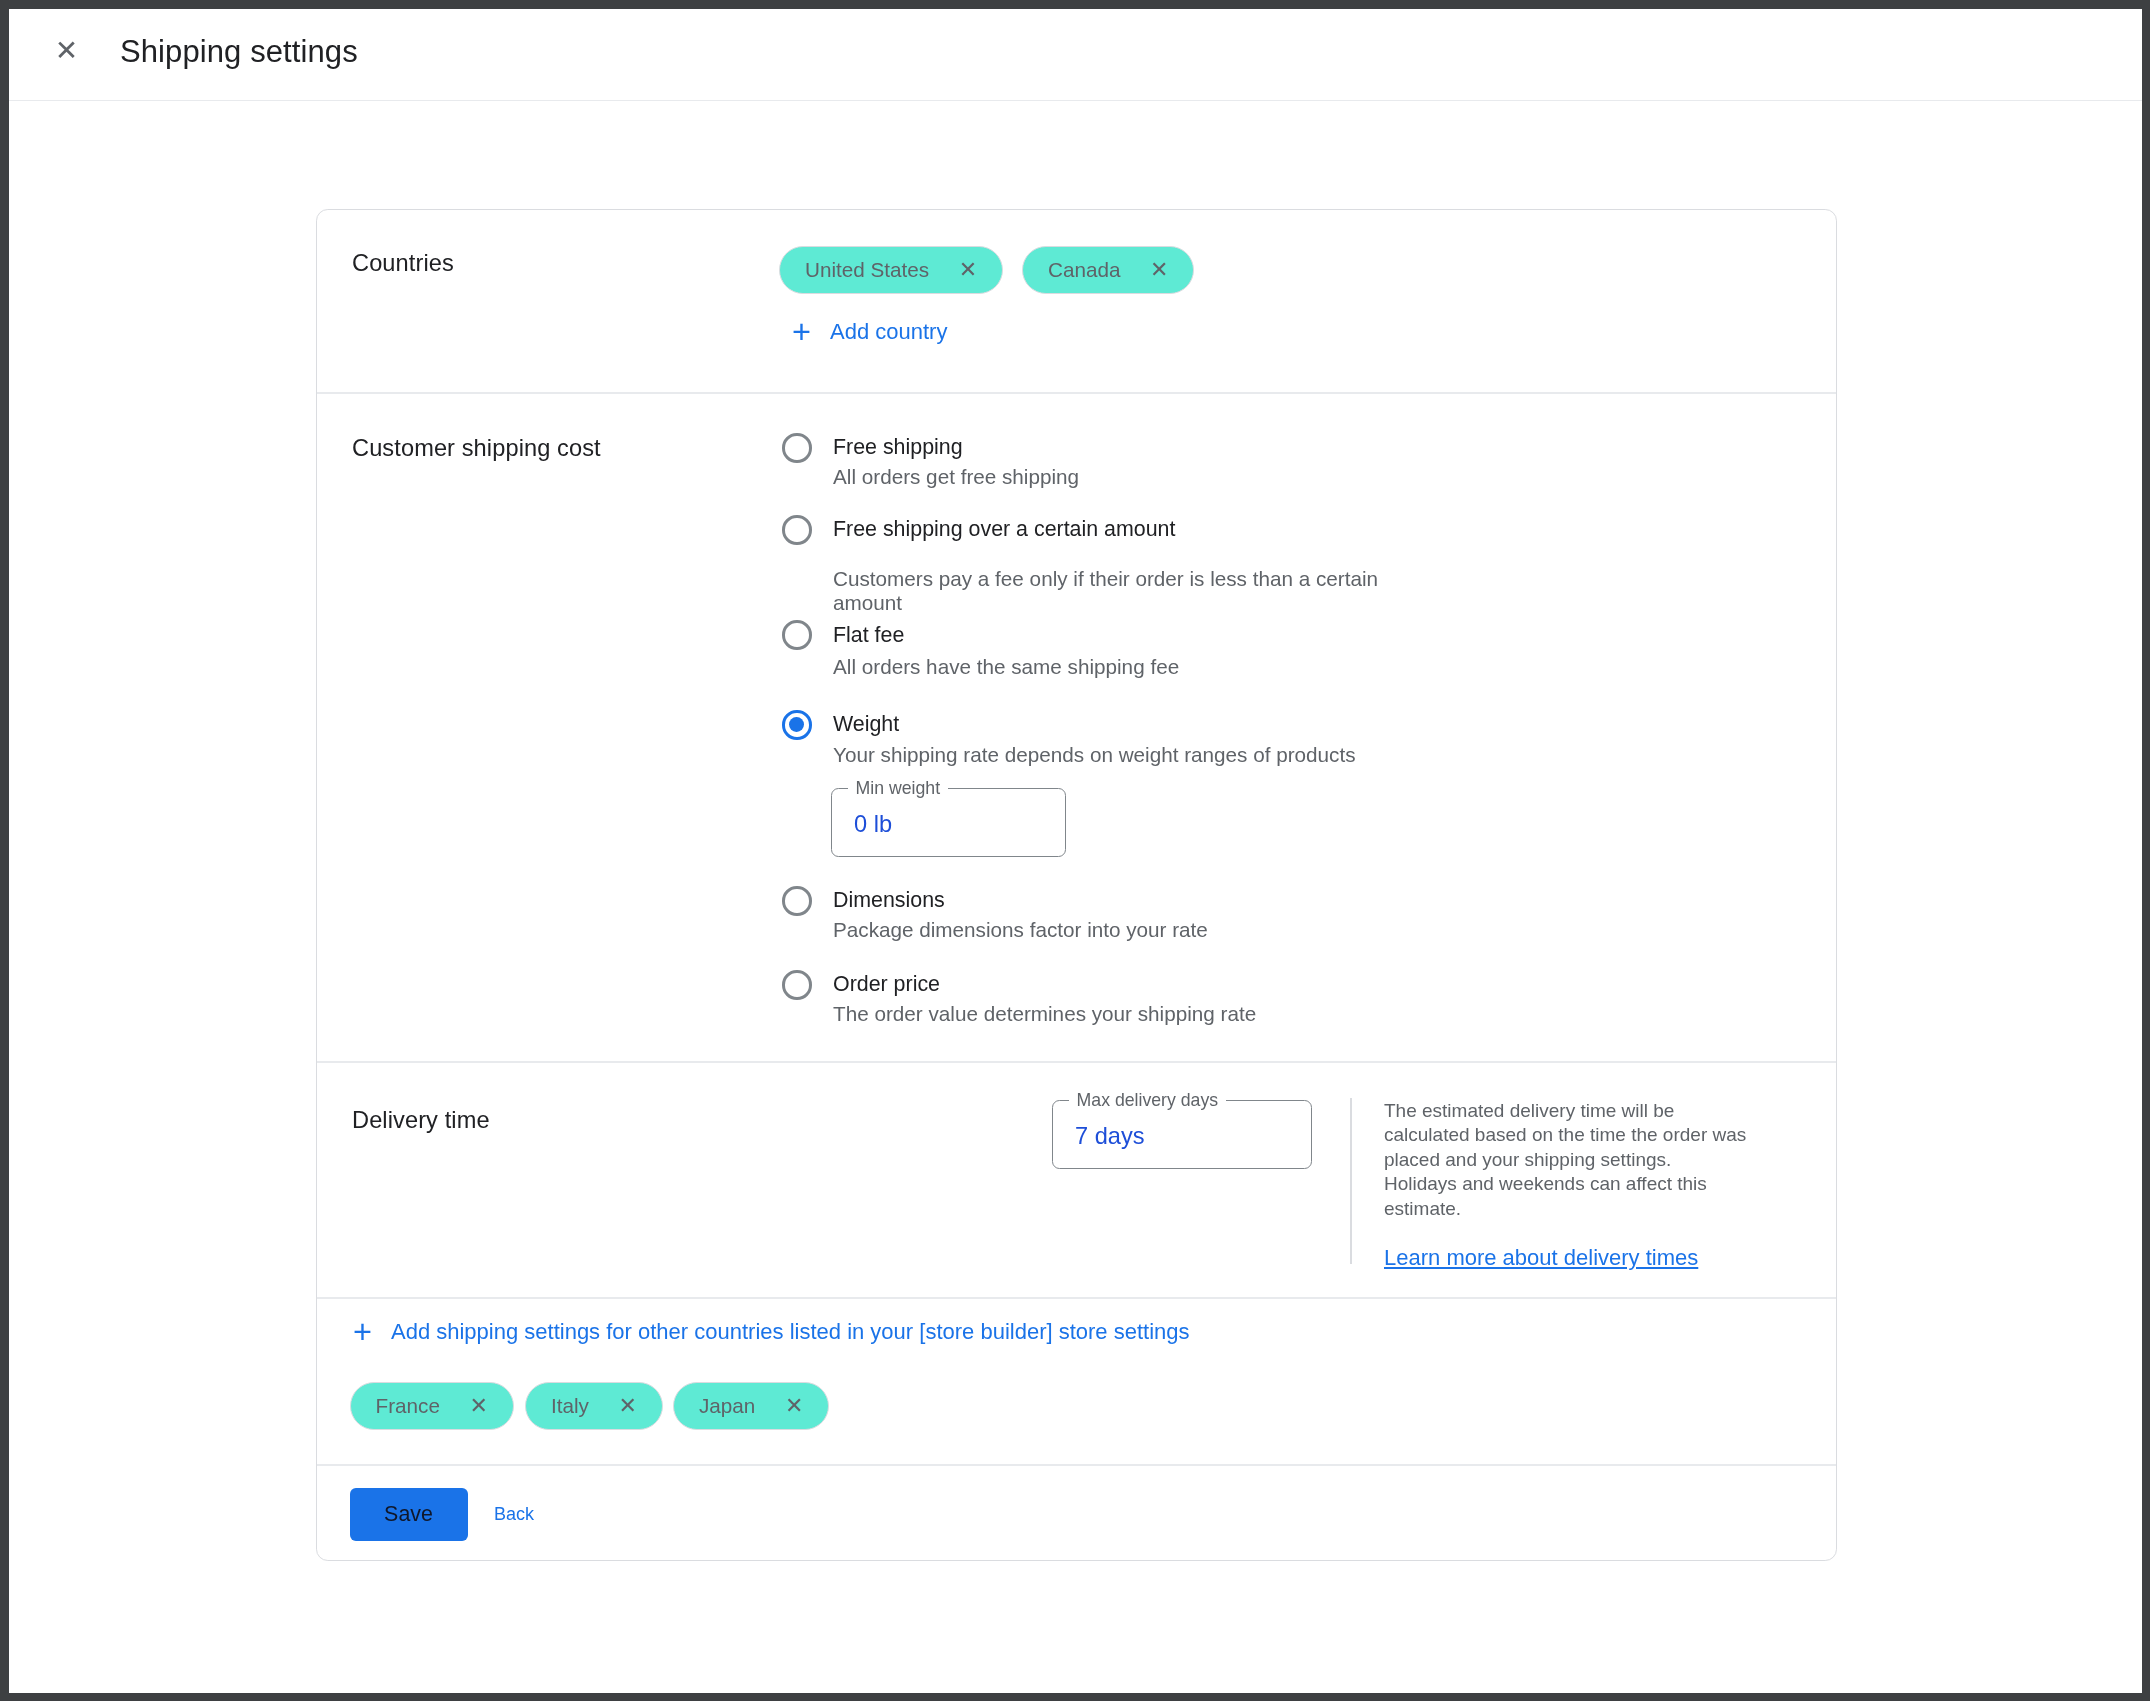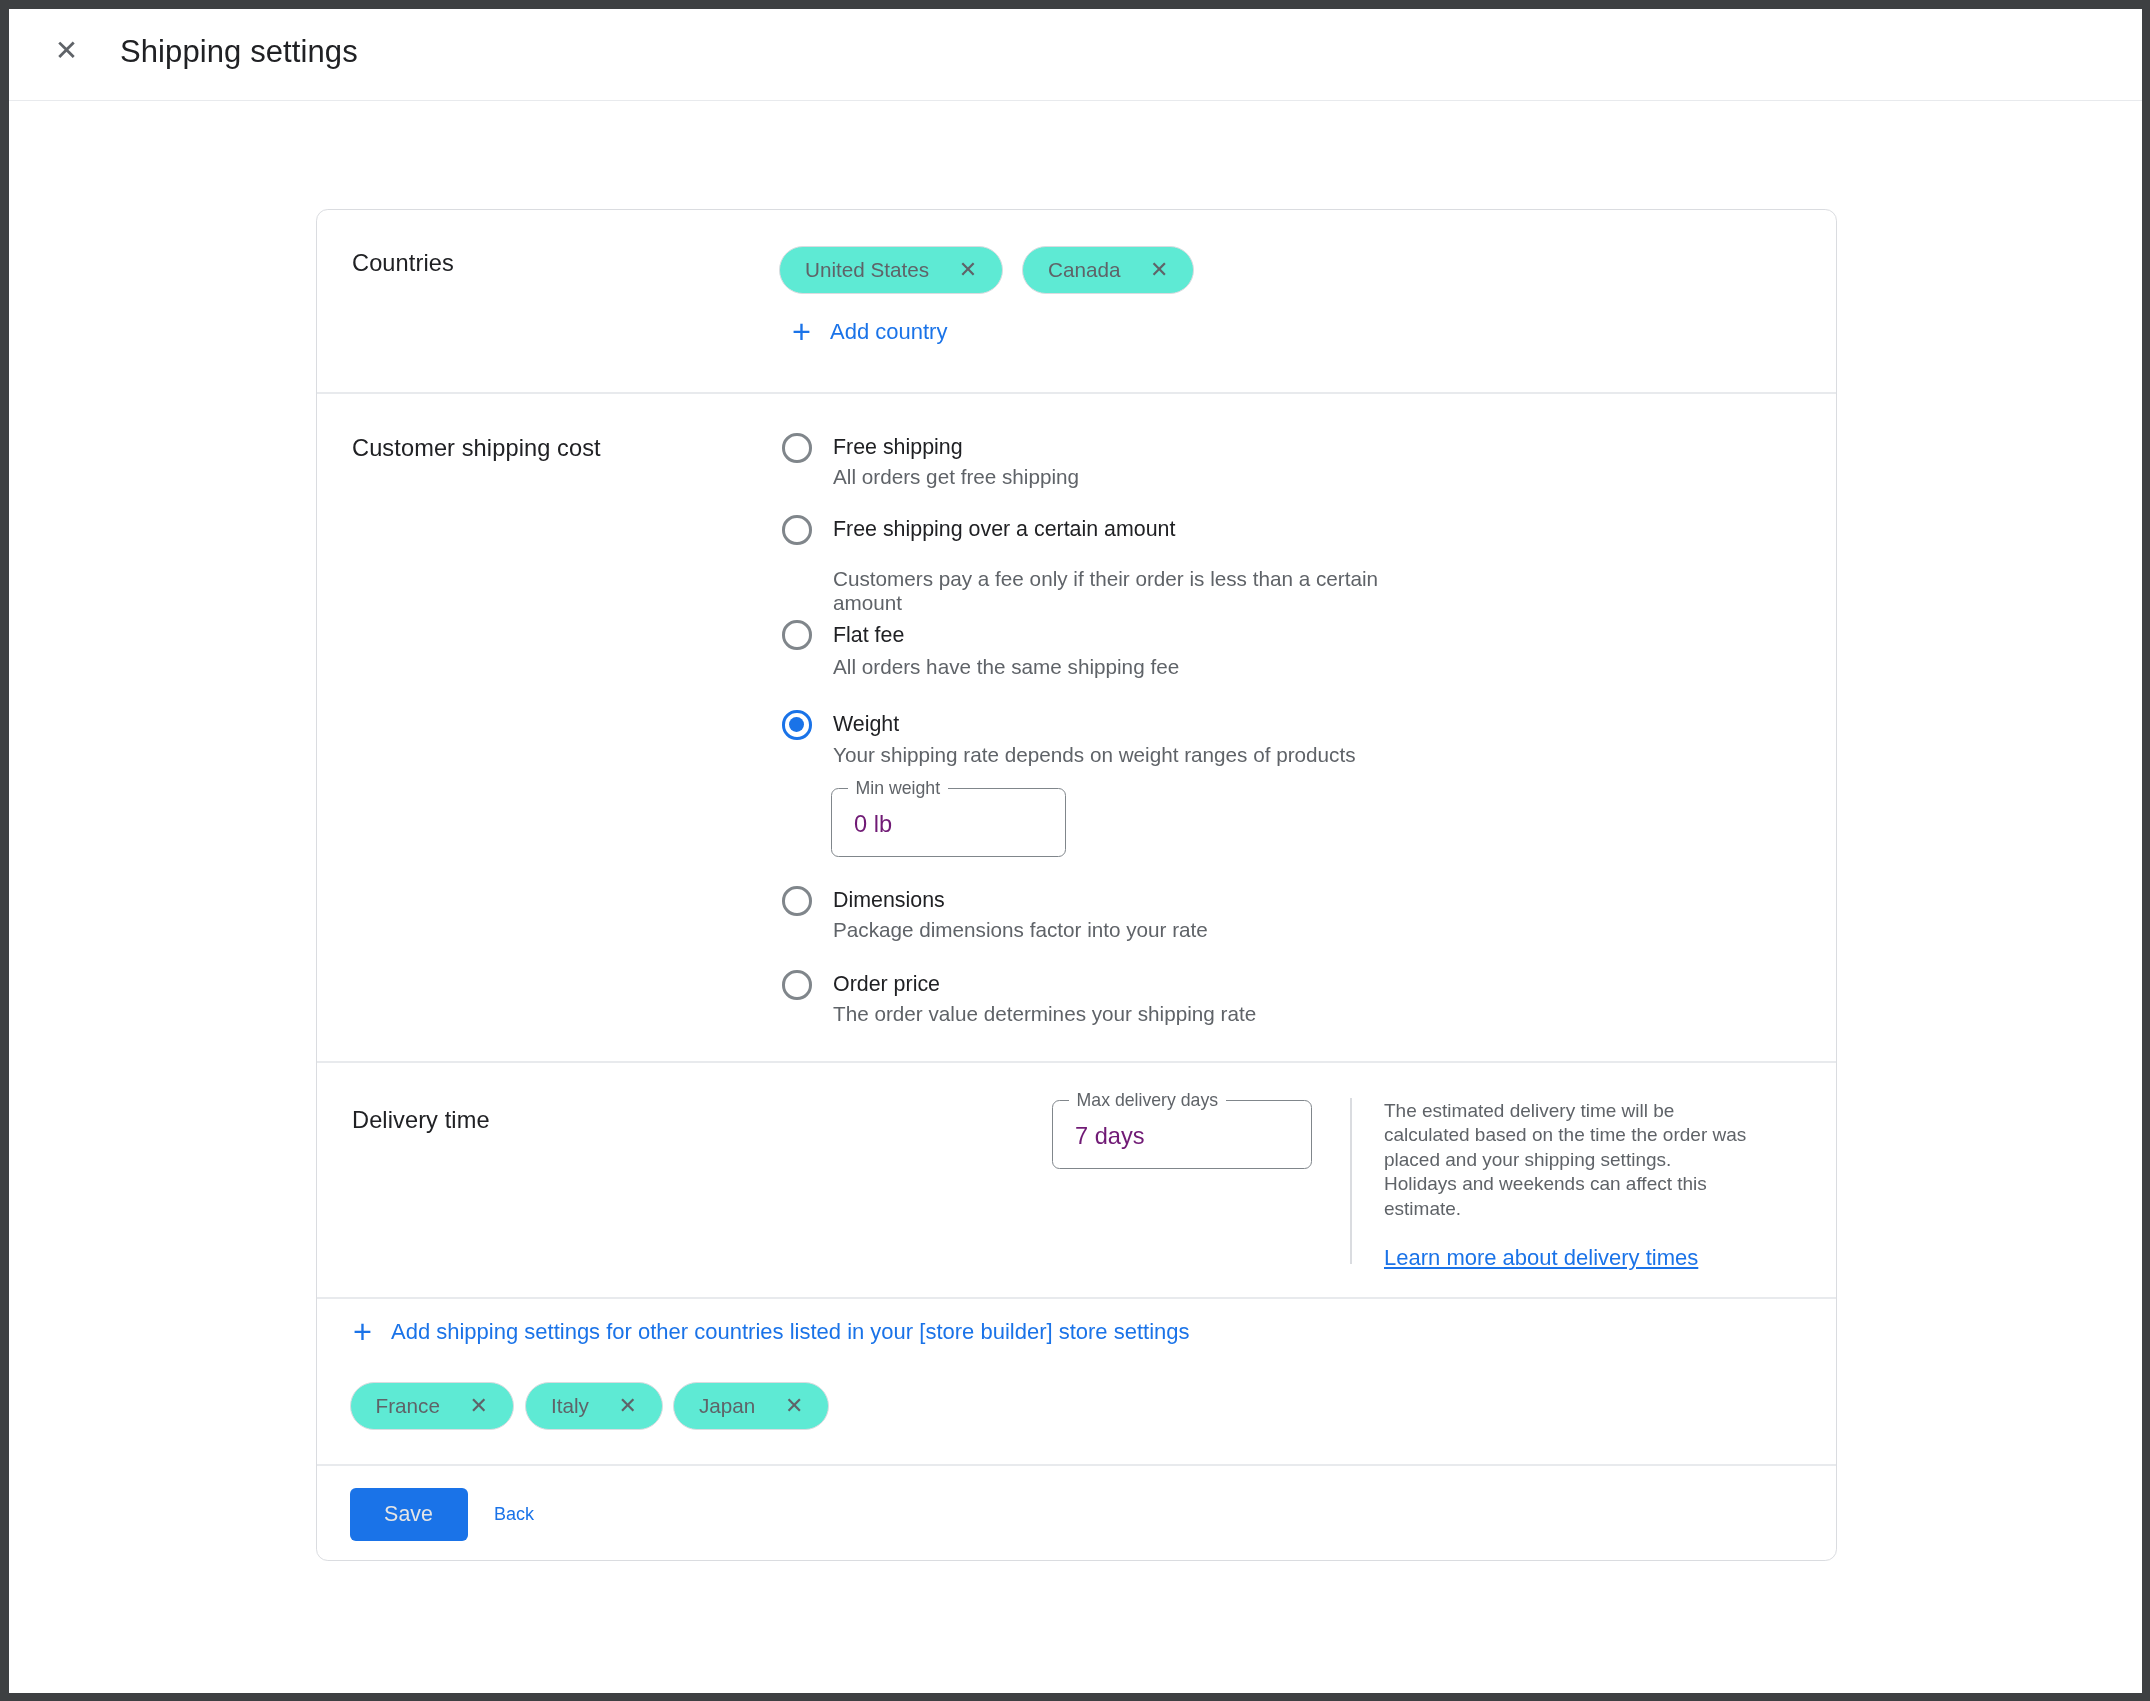--- a/index.html
+++ b/index.html
@@ -23,27 +23,27 @@
   
   .radio{position:absolute;left:465px;width:29.5px;height:29.5px;border:3px solid #80868b;border-radius:50%;box-sizing:border-box;background:#fff;cursor:pointer;}
   .radio.sel{border-color:#1a73e8;}
   .radio.sel::after{content:"";position:absolute;left:50%;top:50%;width:14.8px;height:14.8px;margin:-7.4px 0 0 -7.4px;border-radius:50%;background:#1a73e8;}
   .r-title{position:absolute;left:516px;font-size:21.4px;font-weight:500;color:#202124;}
   .r-desc{position:absolute;left:516px;font-size:20.7px;color:#5f6368;line-height:24.4px;}
   
   .field{position:absolute;border:1.5px solid #80868b;border-radius:7.4px;background:#fff;box-sizing:border-box;}
   .field.focused{border:3px solid #1a73e8;}
   .field .flabel{position:absolute;top:-11px;left:16.2px;background:#fff;padding:0 7.4px;font-size:17.7px;color:#5f6368;white-space:nowrap;}
-  .field .fvalue{position:absolute;left:22px;top:22px;font-size:23.6px;color:#701a75;}
+  .field .fvalue{position:absolute;left:22px;top:22px;font-size:23.6px;color:#1d4ed8;}
   .caret{display:inline-block;width:2.2px;height:28px;background:#1a73e8;vertical-align:-5.2px;margin-right:2.2px;}
   
   .note-line{font-size:19px;color:#5f6368;line-height:24.4px;white-space:nowrap;}
   .note-link{font-size:22px;color:#1a73e8;text-decoration:underline;cursor:pointer;}
   
-  .save-btn{position:absolute;left:32.5px;top:1278px;width:118px;height:53px;background:#1a73e8;border:none;border-radius:5.9px;color:#e5e5e5;font-size:21.4px;font-weight:500;font-family:"Liberation Sans",sans-serif;cursor:pointer;}
+  .save-btn{position:absolute;left:32.5px;top:1278px;width:118px;height:53px;background:#1a73e8;border:none;border-radius:5.9px;color:#0f172a;font-size:21.4px;font-weight:500;font-family:"Liberation Sans",sans-serif;cursor:pointer;}
   .back-link{position:absolute;left:177px;top:1294px;font-size:18px;font-weight:500;color:#1a73e8;cursor:pointer;}
 </style>
 </head>
 <body>
 
 <div class="header">
   <div class="close-x">✕</div>
   <div class="page-title">Shipping settings</div>
 </div>
 

